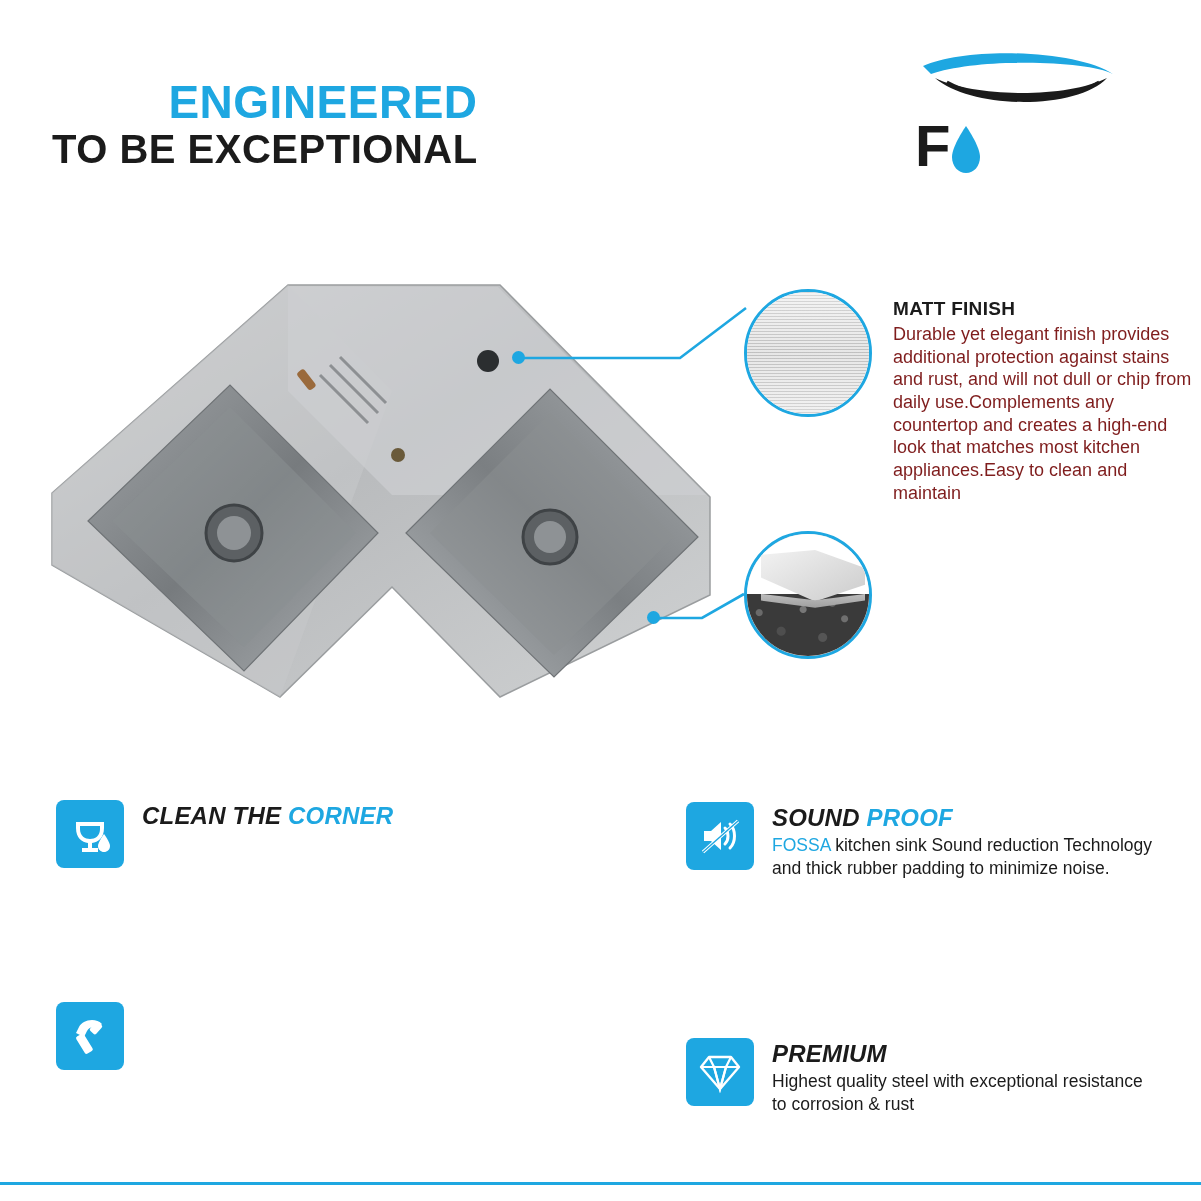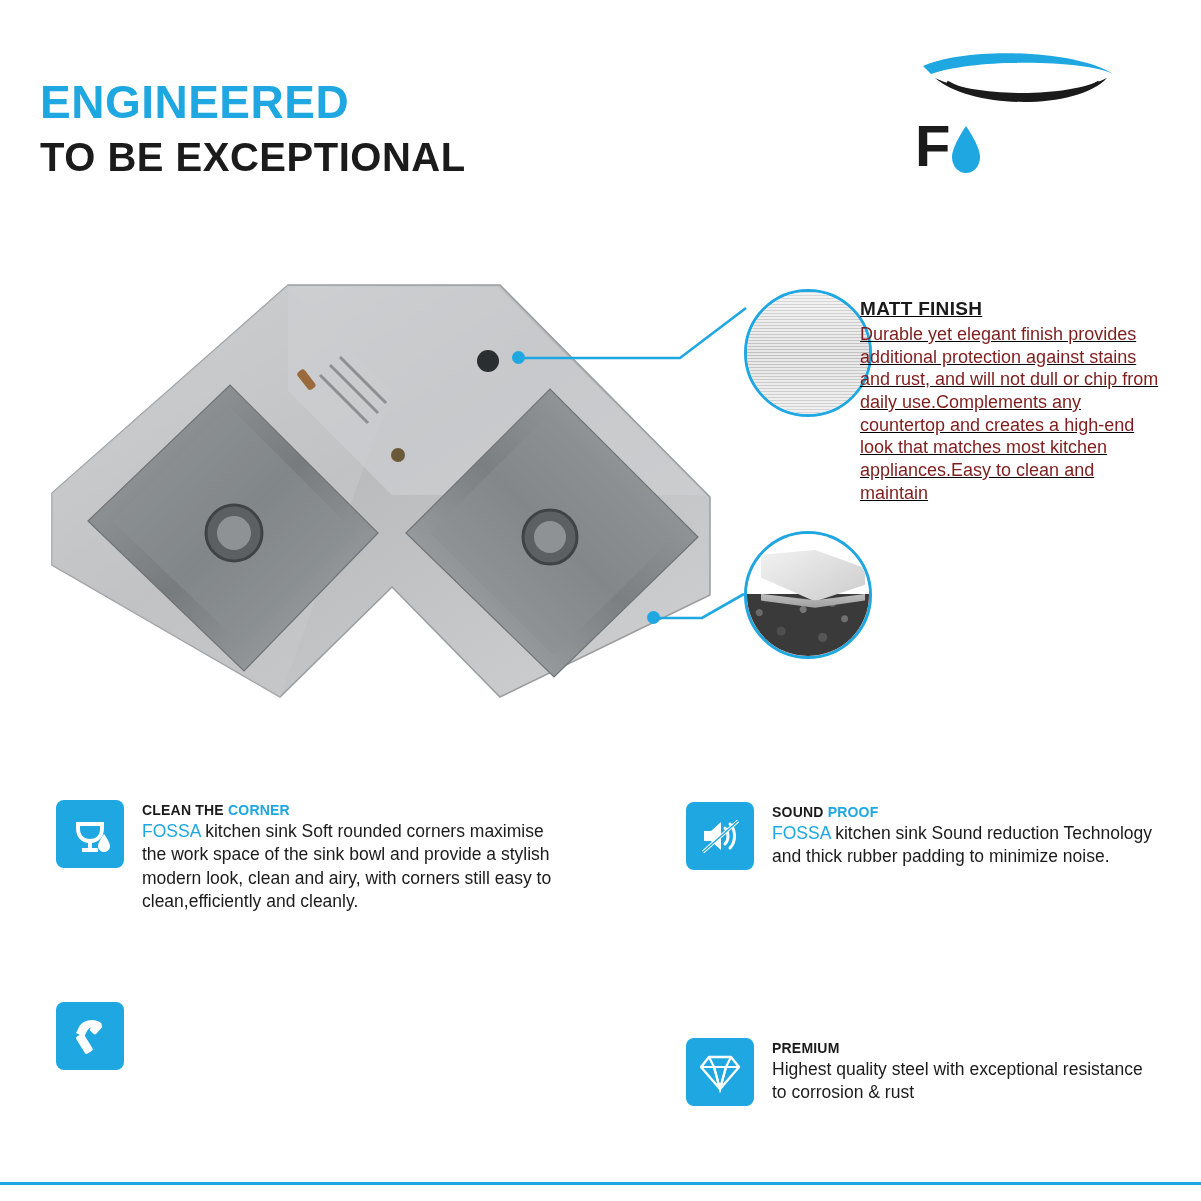--- a/index.html
+++ b/index.html
@@ -6,29 +6,29 @@
   html, body {
     width: 1201px; height: 1201px;
     background: #ffffff;
     font-family: "Liberation Sans", sans-serif;
     overflow: hidden;
   }
   .page { position: relative; width: 1201px; height: 1201px; background:#fff; }
 
   
   .headline {
-    position: absolute; left: 40px; top: 78px;
+    position: absolute; left: 52px; top: 78px; text-align: right;
   }
   .headline .line1 {
     font-size: 46px; font-weight: bold; letter-spacing: 0.5px;
     color: #1ea7e1; line-height: 1.05;
   }
   .headline .line2 {
     font-size: 40px; font-weight: bold; letter-spacing: 0.5px;
-    color: #1b1b1b; line-height: 1.15; margin-top: 8px;
+    color: #1b1b1b; line-height: 1.15; margin-top: 0;
   }
 
   
   .logo-wrap {
     position: absolute; right: 62px; top: 52px;
     width: 230px; height: 120px;
   }
   .logo-swoosh { position:absolute; left: 8px; top: 0; }
   .logo-text {
     position: absolute; left: 6px; top: 60px;
@@ -87,21 +87,21 @@
     clip-path: polygon(0% 0%, 52% 28%, 100% 0%, 100% 30%, 52% 62%, 0% 30%);
   }
 
   .connector { position: absolute; pointer-events:none; }
   .dot {
     position:absolute; width: 13px; height: 13px; border-radius:50%;
     background: #1ea7e1;
   }
 
   .callout-text { position: absolute; width: 300px; }
-  #text-matt { left: 860px; top: 298px; text-decoration: underline; }
+  #text-matt { left: 893px; top: 298px; }
   #text-deck { left: 892px; top: 542px; }
   .callout-title {
     font-size: 19px; font-weight: bold; color: #1b1b1b; letter-spacing: 0.3px;
     margin-bottom: 3px;
   }
   .callout-body {
     font-size: 18px; color: #7f1d1d; line-height: 1.26;
   }
 
   
@@ -115,22 +115,22 @@
   #feat-premium{ left: 686px; top: 212px; width: 470px; margin-top: 36px; }
 
   .feat-icon {
     flex: 0 0 auto;
     width: 68px; height: 68px; border-radius: 8px;
     background: #1ea7e1;
     display:flex; align-items:center; justify-content:center;
   }
   .feat-body { padding-top: 2px; }
   .feat-title {
-    font-size: 14px; font-weight: bold; color: #1b1b1b;
-    letter-spacing: 0.2px; margin-bottom: 2px;
+    font-size: 24px; font-weight: bold; color: #1b1b1b;
+    letter-spacing: 0.2px; margin-bottom: 2px; font-style: italic;
   }
   .feat-title .accent { color: #1ea7e1; }
   .feat-text { font-size: 17.5px; color: #1b1b1b; line-height: 1.33; }
   .feat-text .brand { color: #1ea7e1; }
 
   .bottom-rule {
     position:absolute; left:0; bottom: 16px; width: 1201px; height: 3px;
     background: #1ea7e1;
   }
 </style>
@@ -246,23 +246,20 @@
         <svg width="44" height="44" viewBox="0 0 44 44">
           <path d="M8 10 H36 V16 C36 26, 30 30, 24 31 V36 H30 V40 H14 V36 H20 V31 C14 30, 8 26, 8 16 Z" fill="#ffffff"></path>
           <path d="M12 14 H32 V17 C32 24, 27 27, 22 27 C17 27, 12 24, 12 17 Z" fill="#1ea7e1"></path>
           <path d="M36 22 C36 22, 30 30, 30 34 C30 37.5, 32.7 40, 36 40 C39.3 40, 42 37.5, 42 34 C42 30, 36 22, 36 22 Z" fill="#ffffff"></path>
         </svg>
       </div>
       <div class="feat-body">
         <div class="feat-title">
           <span>CLEAN THE </span><span class="accent">CORNER</span>
         </div>
-        <div class="feat-text">
-          <span class="brand">FOSSA</span><span> kitchen sink Soft rounded corners maximise the work space of the sink bowl and provide a stylish modern look, clean and airy, with corners still easy to clean,efficiently and cleanly.</span>
-        </div>
       </div>
     </div>
 
     <div class="feature" id="feat-shock">
       <div class="feat-icon">
         <svg width="44" height="44" viewBox="0 0 44 44">
           <path d="M24 6 C18 6, 13 9, 11 13 L8 19 L16 23 L19 17 C21 13, 26 12, 30 14 L34 10 C31 7, 28 6, 24 6 Z" fill="#ffffff"></path>
           <rect x="12" y="20" width="9" height="20" rx="2" fill="#ffffff" transform="rotate(-32 16 30)"></rect>
           <rect x="24" y="8" width="8" height="12" rx="2" fill="#ffffff" transform="rotate(42 28 14)"></rect>
         </svg>

